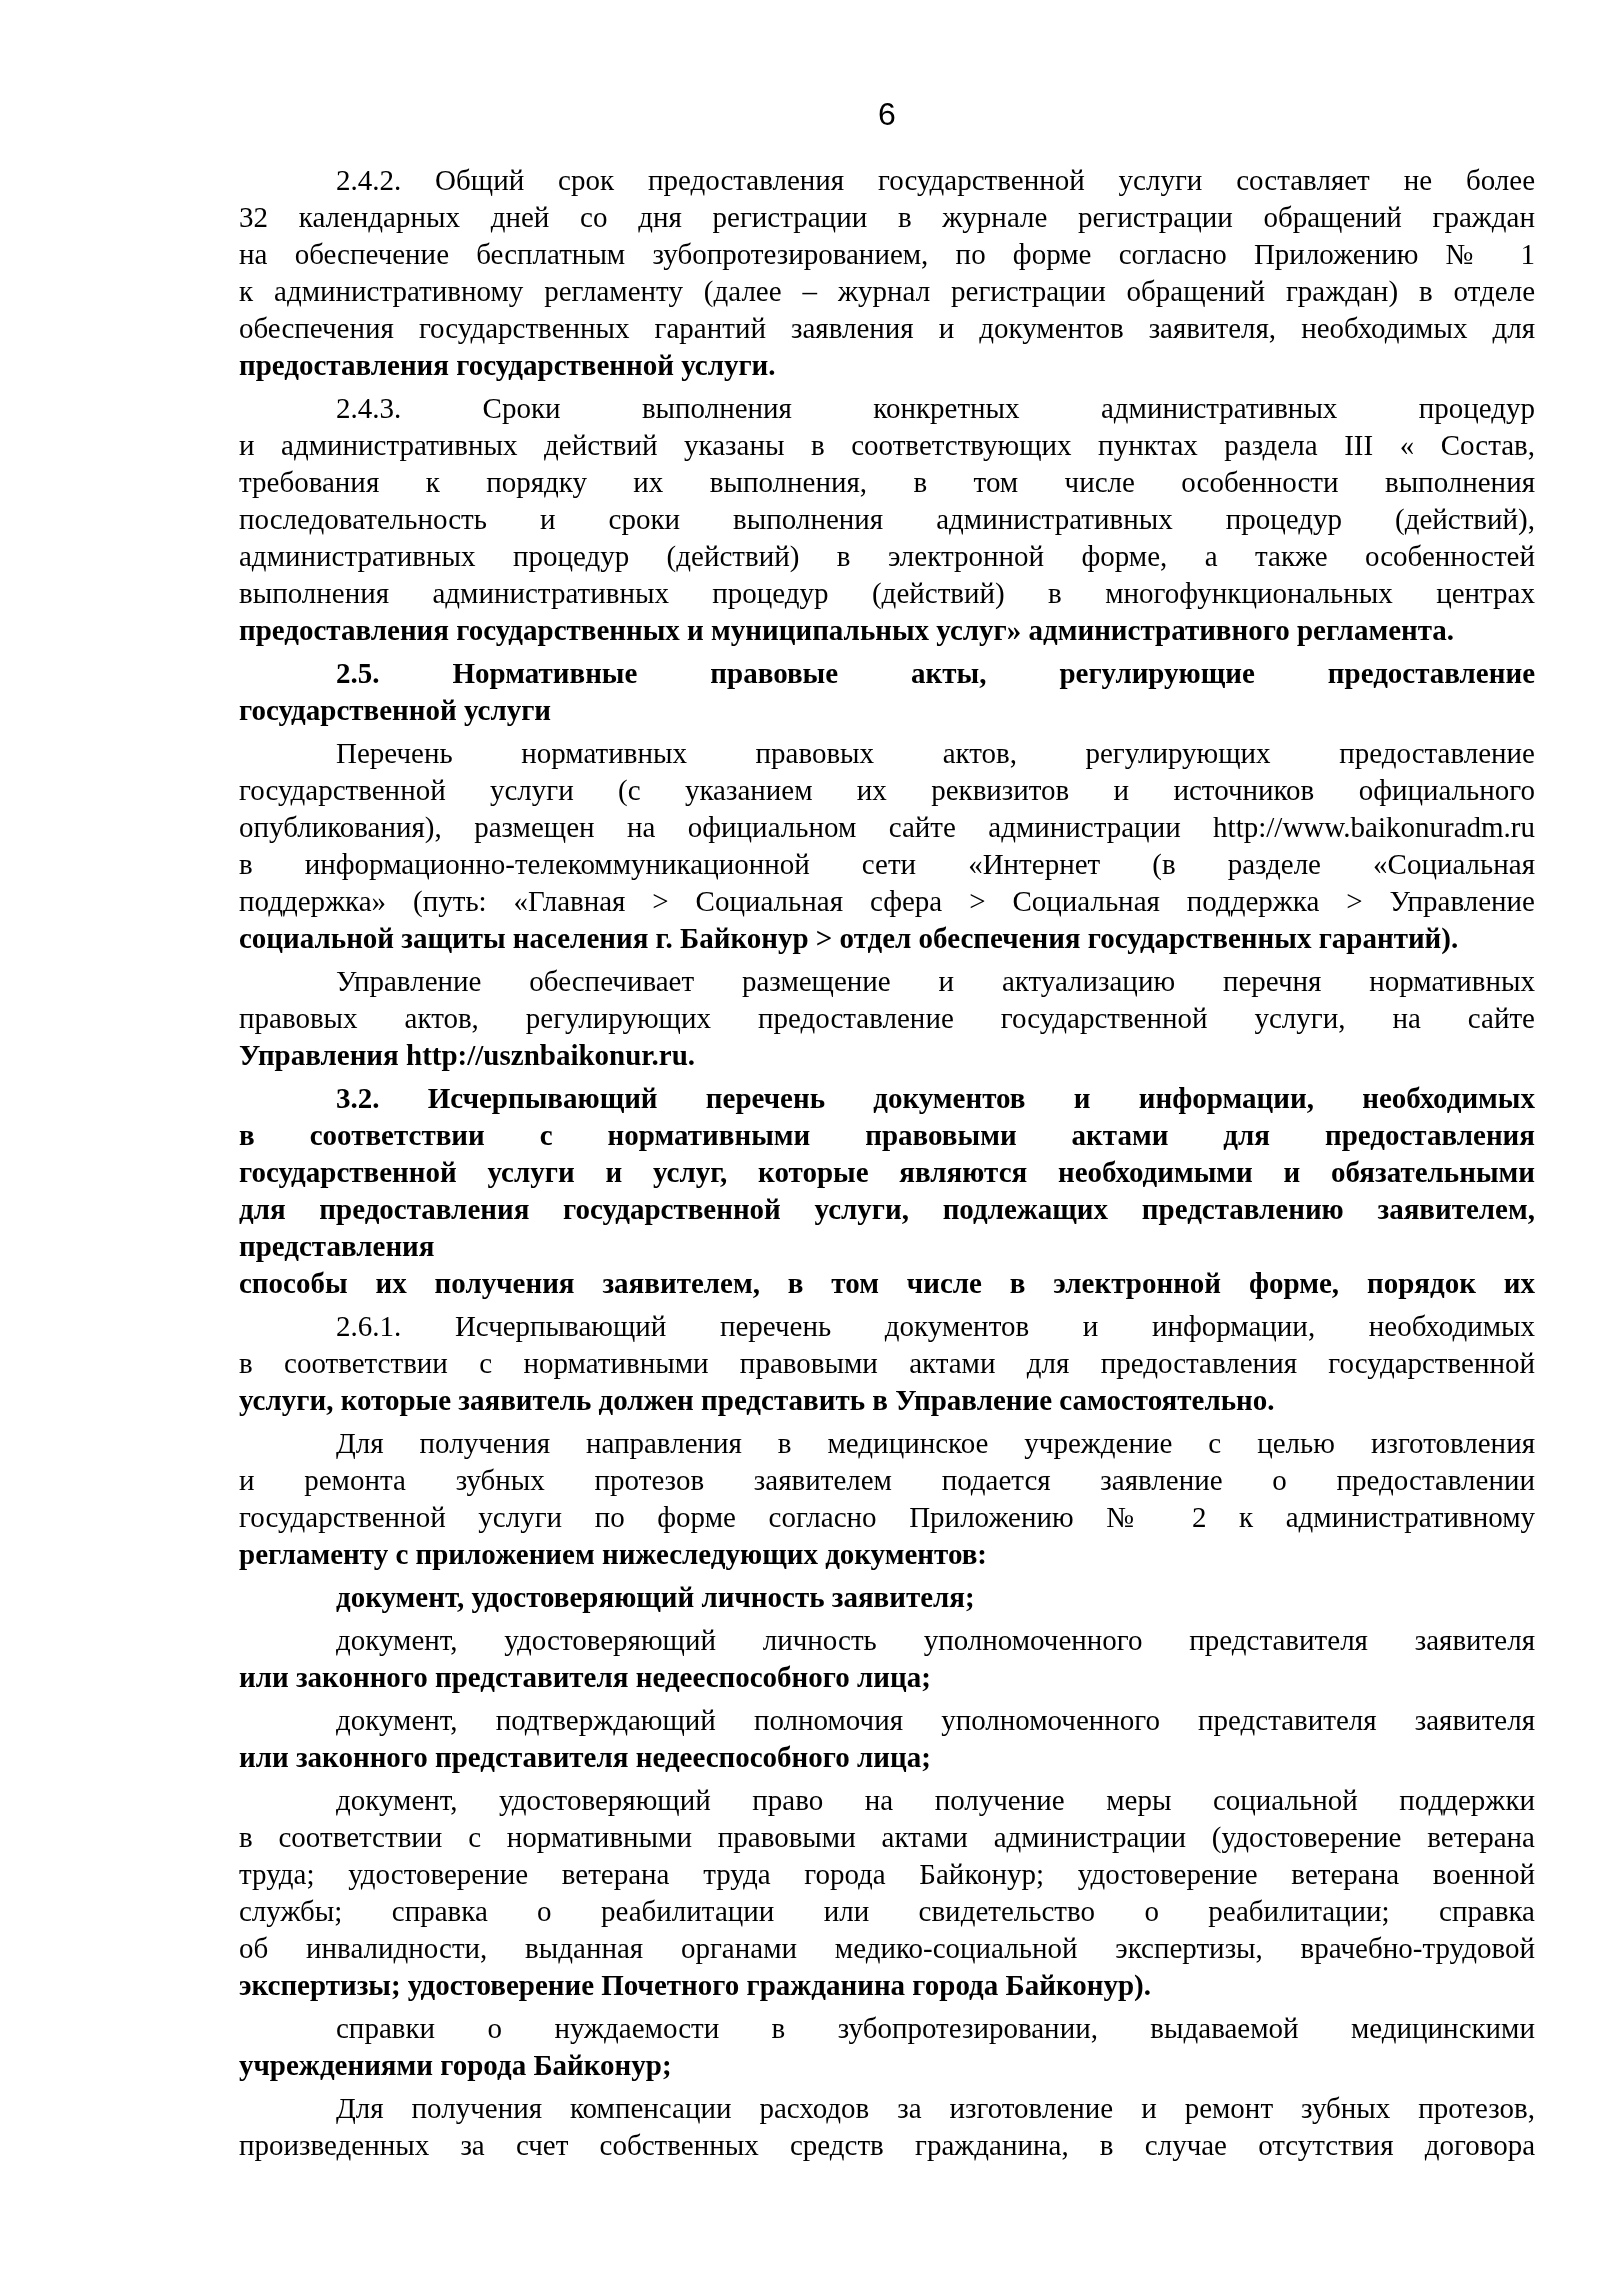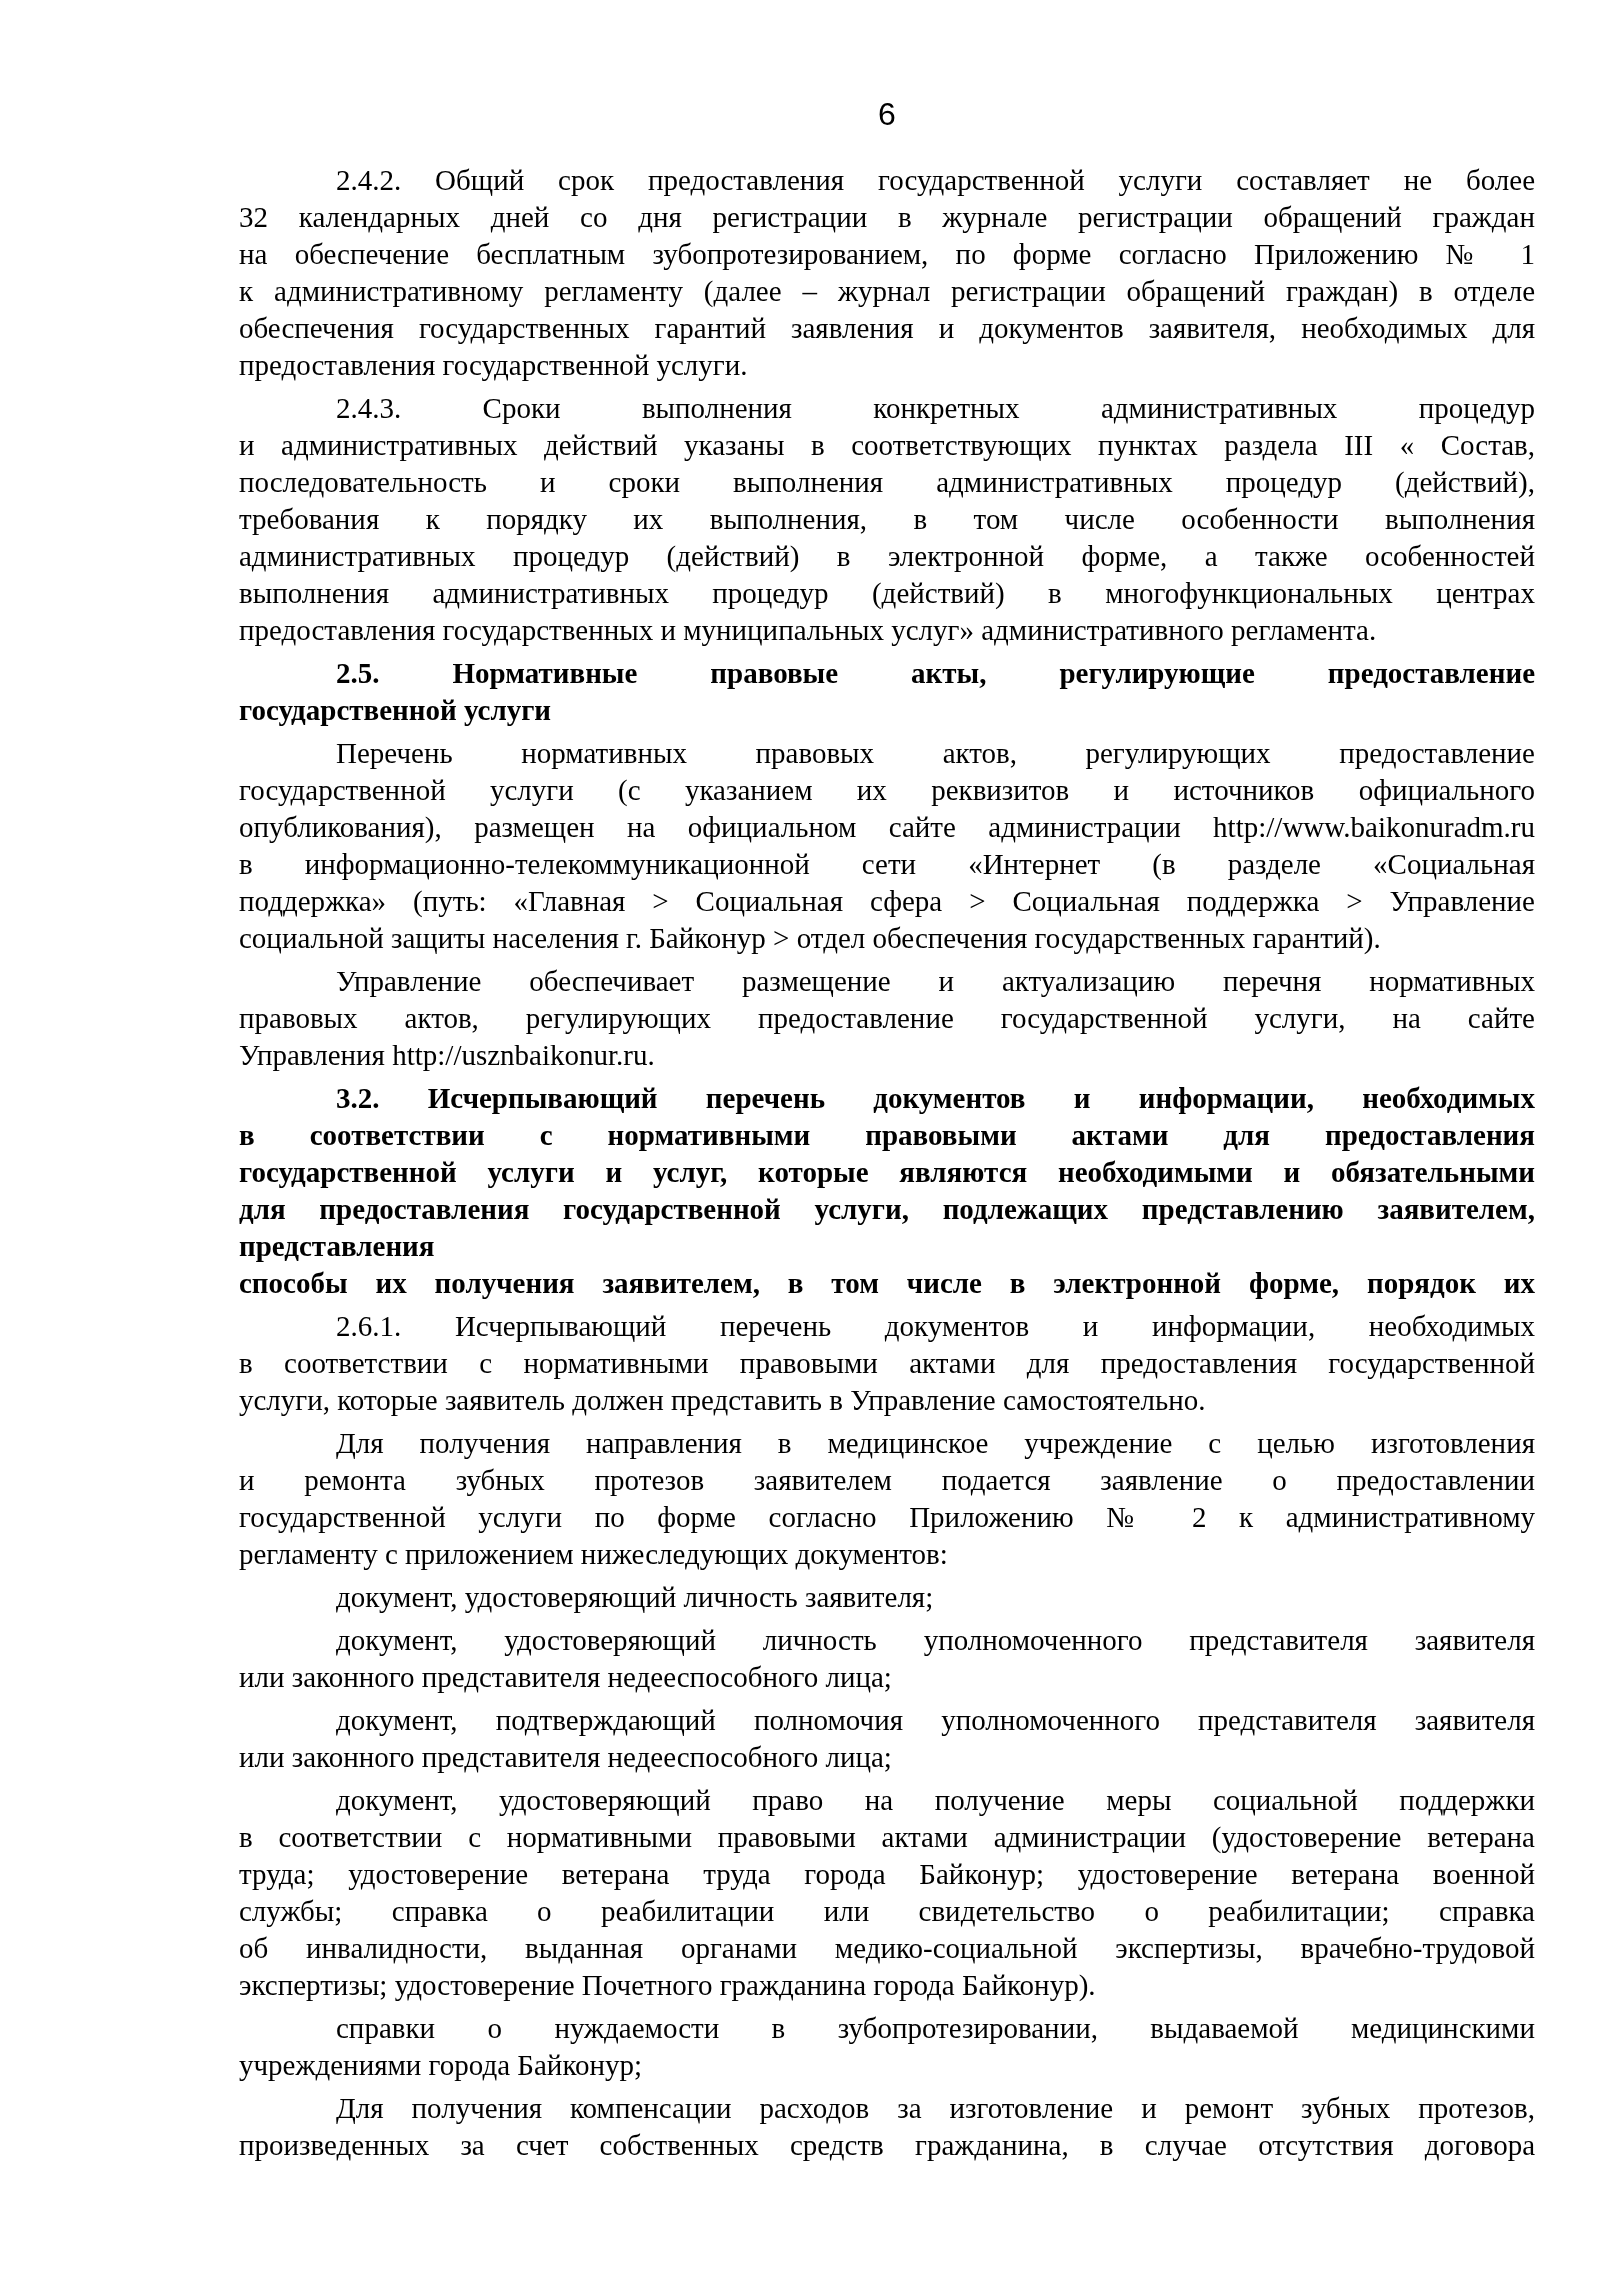--- a/index.html
+++ b/index.html
@@ -23,42 +23,42 @@
   }
   .doc-body { font-size: 29px; }
   .para { margin: 6px; }
   .para.bold { font-weight: bold; }
   .line {
     line-height: 37px;
     text-align: justify;
     text-align-last: justify;
     white-space: normal;
   }
-  .line.endline { text-align-last: left; }
+  .line.endline { text-align-last: left; font-weight: bold; }
   .line.indent { text-indent: 97px; }
 </style>
 </head>
 <body>
 
 <div class="page">
   <div class="page-number">6</div>
   <div class="doc-body">
       <div class="para">
         <div class="line indent">2.4.2. Общий срок предоставления государственной услуги составляет не&nbsp;более</div>
         <div class="line">32&nbsp;календарных дней со дня регистрации в журнале регистрации обращений граждан</div>
         <div class="line">на обеспечение бесплатным зубопротезированием, по форме согласно Приложению № 1</div>
         <div class="line">к административному регламенту (далее – журнал регистрации обращений граждан) в отделе</div>
         <div class="line">обеспечения государственных гарантий заявления и документов заявителя, необходимых для</div>
         <div class="line endline">предоставления государственной услуги.</div>
       </div>
       <div class="para">
         <div class="line indent">2.4.3. Сроки выполнения конкретных административных процедур</div>
         <div class="line">и административных действий указаны в соответствующих пунктах раздела&nbsp;III « Состав,</div>
+        <div class="line">требования к порядку их выполнения, в том числе особенности выполнения</div>
         <div class="line">последовательность и сроки выполнения административных процедур (действий),</div>
-        <div class="line">требования к порядку их выполнения, в том числе особенности выполнения</div>
         <div class="line">административных процедур (действий) в электронной форме, а также особенностей</div>
         <div class="line">выполнения административных процедур (действий) в многофункциональных центрах</div>
         <div class="line endline">предоставления государственных и муниципальных услуг» административного регламента.</div>
       </div>
       <div class="para bold">
         <div class="line indent">2.5. Нормативные правовые акты, регулирующие предоставление</div>
         <div class="line endline">государственной услуги</div>
       </div>
       <div class="para">
         <div class="line indent">Перечень нормативных правовых актов, регулирующих предоставление</div>

